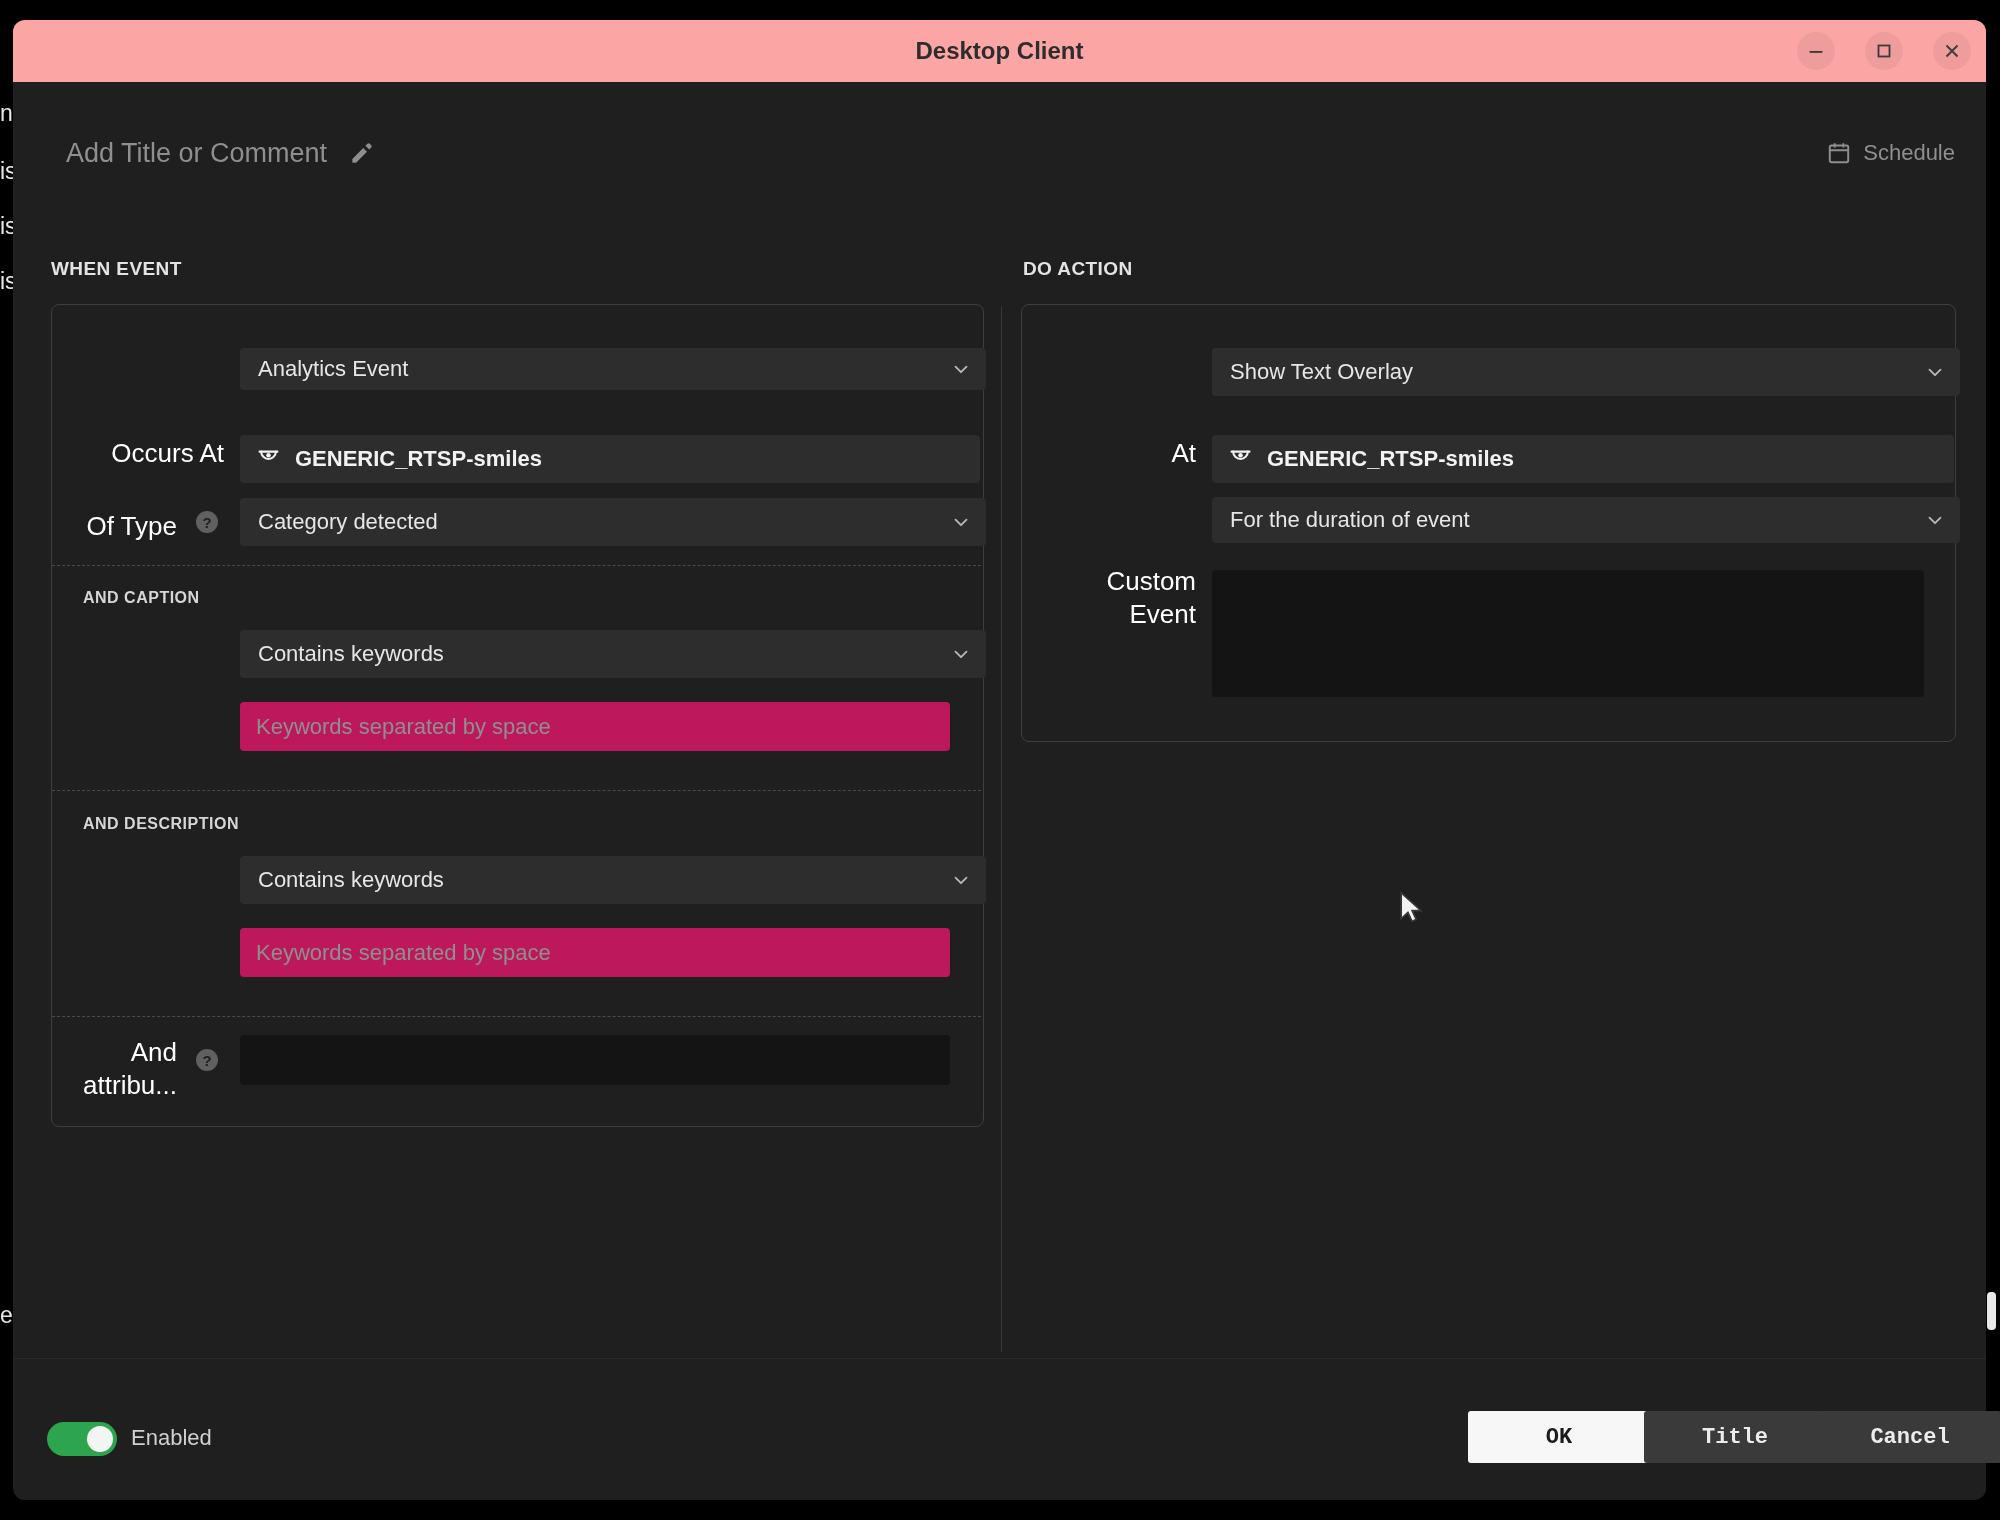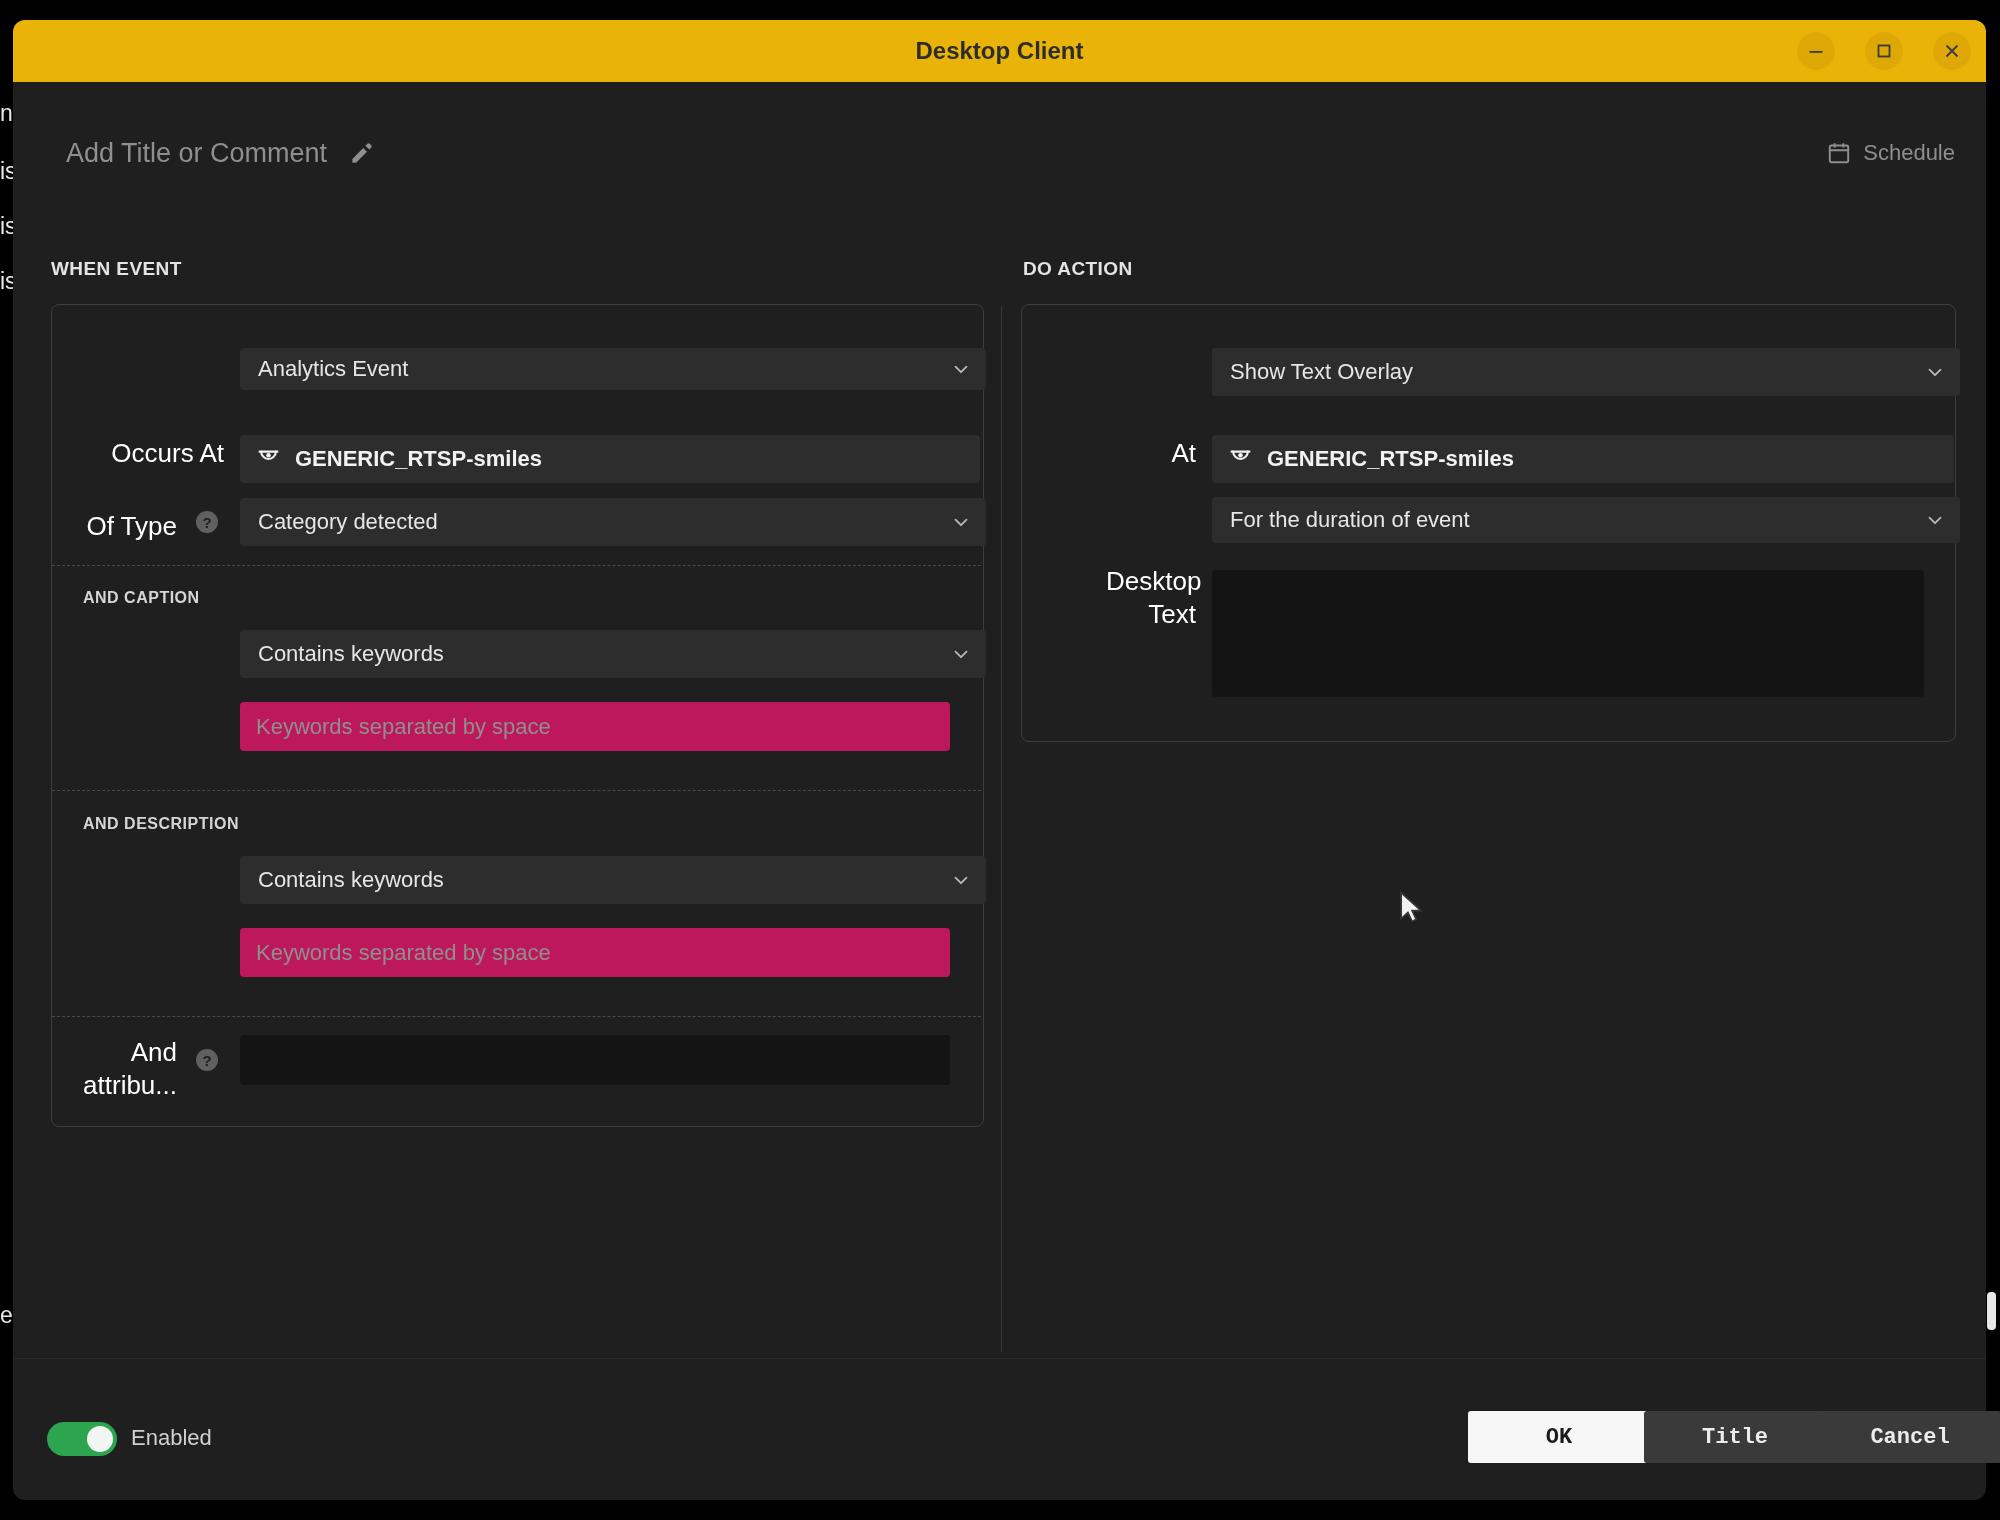--- a/index.html
+++ b/index.html
@@ -8,21 +8,21 @@
     background:#000;
     position:relative;
     overflow:hidden;
     font-family:"Liberation Sans", sans-serif;
   }
 
   
   .win-bg { position:absolute; left:13px; top:20px; width:1973px; height:1480px;
             background:#1f1f1f; border-radius:12px; }
   .titlebar { position:absolute; left:13px; top:20px; width:1973px; height:62px;
-              background:#eab308; border-radius:12px 12px 0 0;
+              background:#fca5a5; border-radius:12px 12px 0 0;
               display:flex; align-items:center; justify-content:center; }
   .win-title { font-size:24px; font-weight:bold; color:#2d2d2d; }
   .winbtn { position:absolute; top:32px; width:38px; height:38px; border-radius:50%;
             background:rgba(0,0,0,0.05); display:flex; align-items:center; justify-content:center;
             cursor:pointer; }
 
   
   .add-title { position:absolute; left:66px; top:138px; display:flex; align-items:center; gap:20px;
                color:#8f8f8f; font-size:27px; cursor:pointer; }
   .schedule { position:absolute; right:45px; top:140px; display:flex; align-items:center; gap:11px;
@@ -215,21 +215,21 @@
 
 <div class="dropdown" style="left:1212px; top:497px; width:712px; height:46px">
   <span>For the duration of event</span>
   <span class="chev">
     <svg width="22" height="22" viewBox="0 0 24 24" fill="none" stroke="#b9b9b9" stroke-width="2" stroke-linecap="round" stroke-linejoin="round">
         <path d="M6 9.5l6 6 6-6"></path>
       </svg>
   </span>
 </div>
 
-<div class="flabel" style="left:1106px; top:565px; width:90px">Desktop Text</div>
+<div class="flabel" style="left:1106px; top:565px; width:90px">Custom Event</div>
 <textarea class="tarea" style="left: 1212px; top: 570px; width: 680px; height: 103px;"></textarea>
 
 <div class="toggle">
     <div class="knob"></div>
   </div>
 <span class="enabled-label">Enabled</span>
 
 <button class="btn btn-ok">OK</button>
 <button class="btn btn-dark" style="left:1620px">Title</button>
 <button class="btn btn-dark" style="left:1795px">Cancel</button>

